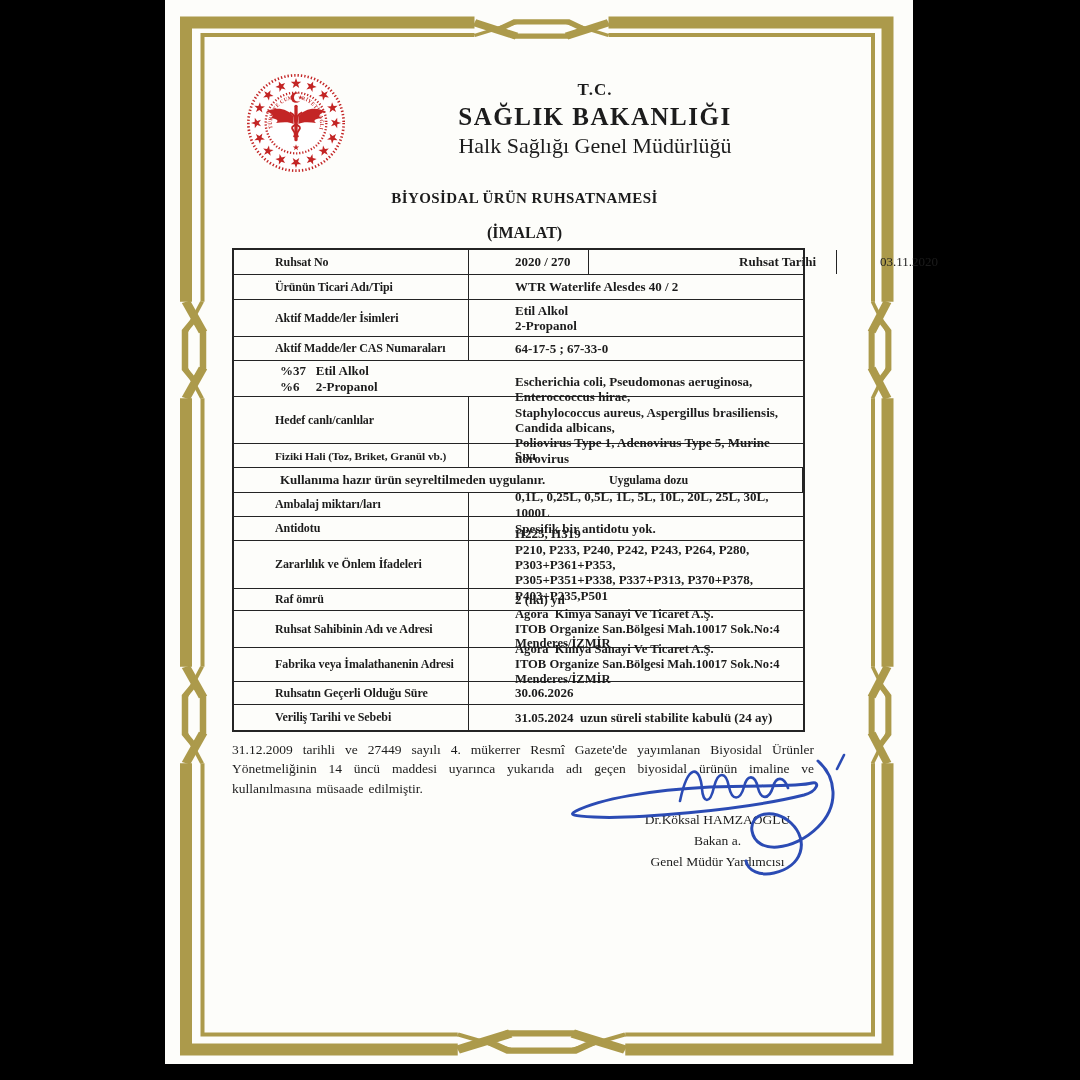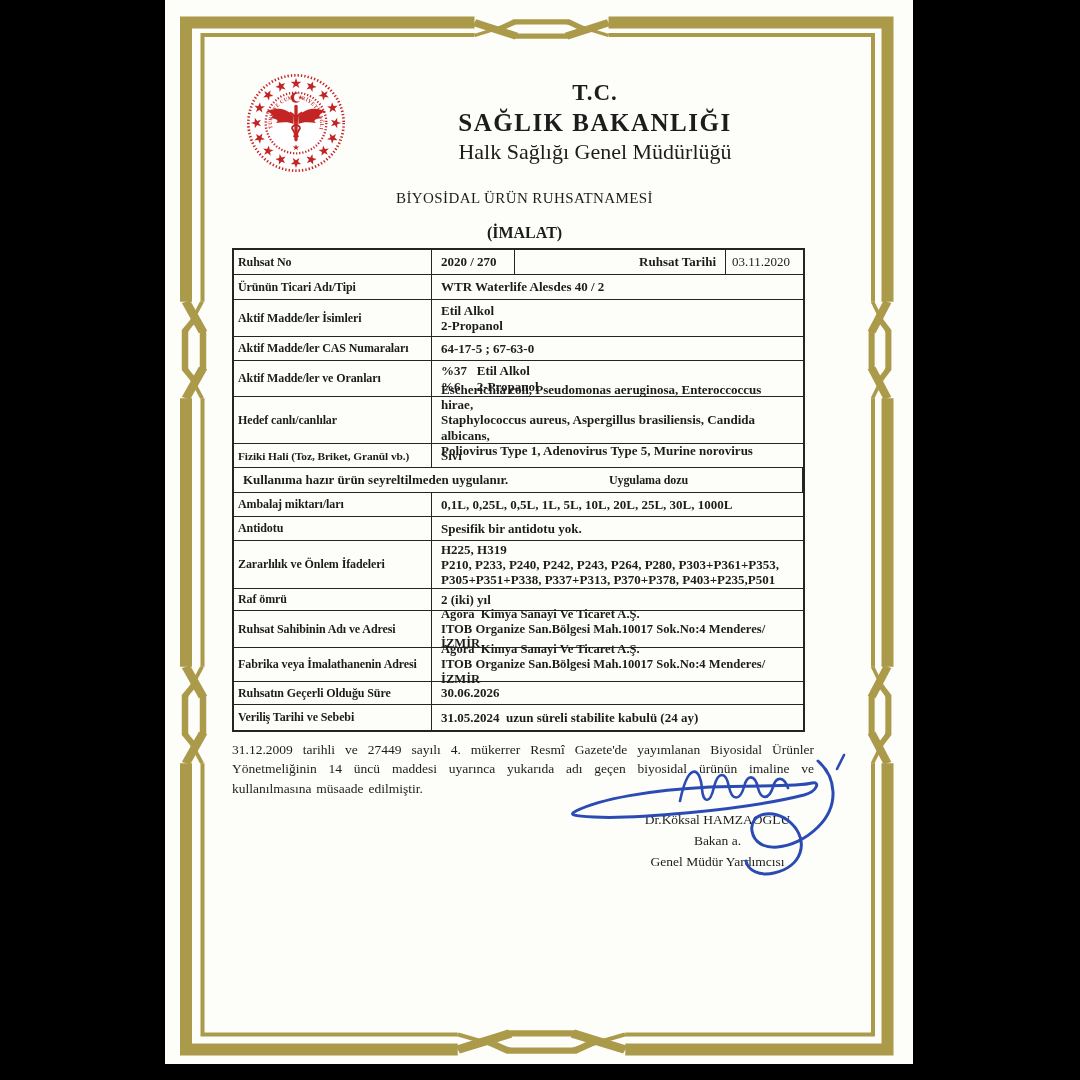--- a/index.html
+++ b/index.html
@@ -4,42 +4,42 @@
 <style>
   html,body{margin:0;padding:0;background:#000;}
   .stage{position:relative;width:1080px;height:1080px;background:#000;overflow:hidden;
          font-family:"Liberation Serif", serif;color:#1c1c1c;}
   .page{position:absolute;left:165px;top:0;width:748px;height:1064px;background:#fdfdfa;}
   .abs{position:absolute;}
   svg{display:block;}
 
   
   .hdr{left:230px;top:80px;width:400px;text-align:center;}
-  .hdr .tc{font-size:23px;font-weight:bold;letter-spacing:1px;}
+  .hdr .tc{font-size:17px;font-weight:bold;letter-spacing:1px;}
   .hdr .min{font-size:25px;font-weight:bold;letter-spacing:1.5px;margin-top:3px;}
   .hdr .dir{font-size:22px;font-weight:normal;margin-top:2px;}
 
   .doc-title{left:67px;top:190px;width:585px;text-align:center;}
-  .doc-title .t1{font-size:15px;font-weight:normal;letter-spacing:.4px;}
+  .doc-title .t1{font-size:15px;font-weight:bold;letter-spacing:.4px;}
   .doc-title .t2{font-size:16px;font-weight:bold;margin-top:17px;}
 
   
   .lic-table{left:67px;top:248px;width:573px;border:2px solid #242424;box-sizing:border-box;}
   .trow{display:flex;border-top:1.8px solid #242424;box-sizing:border-box;}
   .trow:first-child{border-top:none;}
-  .tcell{box-sizing:border-box;display:flex;align-items:center;overflow:visible;}
+  .tcell{box-sizing:border-box;display:flex;align-items:center;overflow:visible;margin-left:37px;}
   .tlabel{flex:0 0 198px;border-right:1.8px solid #242424;padding:1px 2px 1px 4px;
           font-size:12px;font-weight:bold;letter-spacing:-.1px;white-space:nowrap;}
   .tlabel.sm{font-size:11.4px;}
   .tvalue{flex:1;padding:1px 16px 1px 9px;font-size:13px;font-weight:bold;
           white-space:pre-wrap;line-height:1.18;}
   .c-mid{flex:0 0 83px;border-right:1.8px solid #242424;padding-left:9px;
          font-size:13px;font-weight:bold;}
   .c-datelab{flex:0 0 211px;border-right:1.8px solid #242424;justify-content:flex-end;
-         padding-right:9px;font-size:13px;font-weight:bold;}
+         padding-right:20px;font-size:13px;font-weight:bold;}
   .c-dateval{flex:1;padding-left:6px;font-size:13px;font-weight:normal;}
 
   .para{left:67px;top:740px;width:582px;font-size:13.5px;line-height:1.44;
         text-align:justify;word-spacing:1.5px;}
 
   .signblock{left:430px;top:809px;width:245px;text-align:center;font-size:13.5px;line-height:21px;}
 </style>
 </head>
 <body>
 
@@ -130,24 +130,23 @@
         <div class="tcell tlabel">Ürünün Ticari Adı/Tipi</div>
         <div class="tcell tvalue">WTR Waterlife Alesdes 40 / 2</div>
       </div>
       <div class="trow" style="height:37px">
         <div class="tcell tlabel">Aktif Madde/ler İsimleri</div>
         <div class="tcell tvalue">Etil Alkol
 2-Propanol</div>
       </div>
       <div class="trow" style="height:24px">
         <div class="tcell tlabel">Aktif Madde/ler CAS Numaraları</div>
-        <div class="tcell tvalue">64-17-5 ; 67-63-0</div>
+        <div class="tcell tvalue">64-17-5 ; 67-33-0</div>
       </div>
       <div class="trow" style="height:36px">
-        <div class="tcell tlabel">Aktif Madde/ler ve Oranları</div>
         <div class="tcell tvalue">%37   Etil Alkol
 %6     2-Propanol</div>
       </div>
       <div class="trow" style="height:47px">
         <div class="tcell tlabel">Hedef canlı/canlılar</div>
         <div class="tcell tvalue">Escherichia coli, Pseudomonas aeruginosa, Enteroccoccus hirae,
 Staphylococcus aureus, Aspergillus brasiliensis, Candida albicans,
 Poliovirus Type 1, Adenovirus Type 5, Murine norovirus</div>
       </div>
       <div class="trow" style="height:24px">

